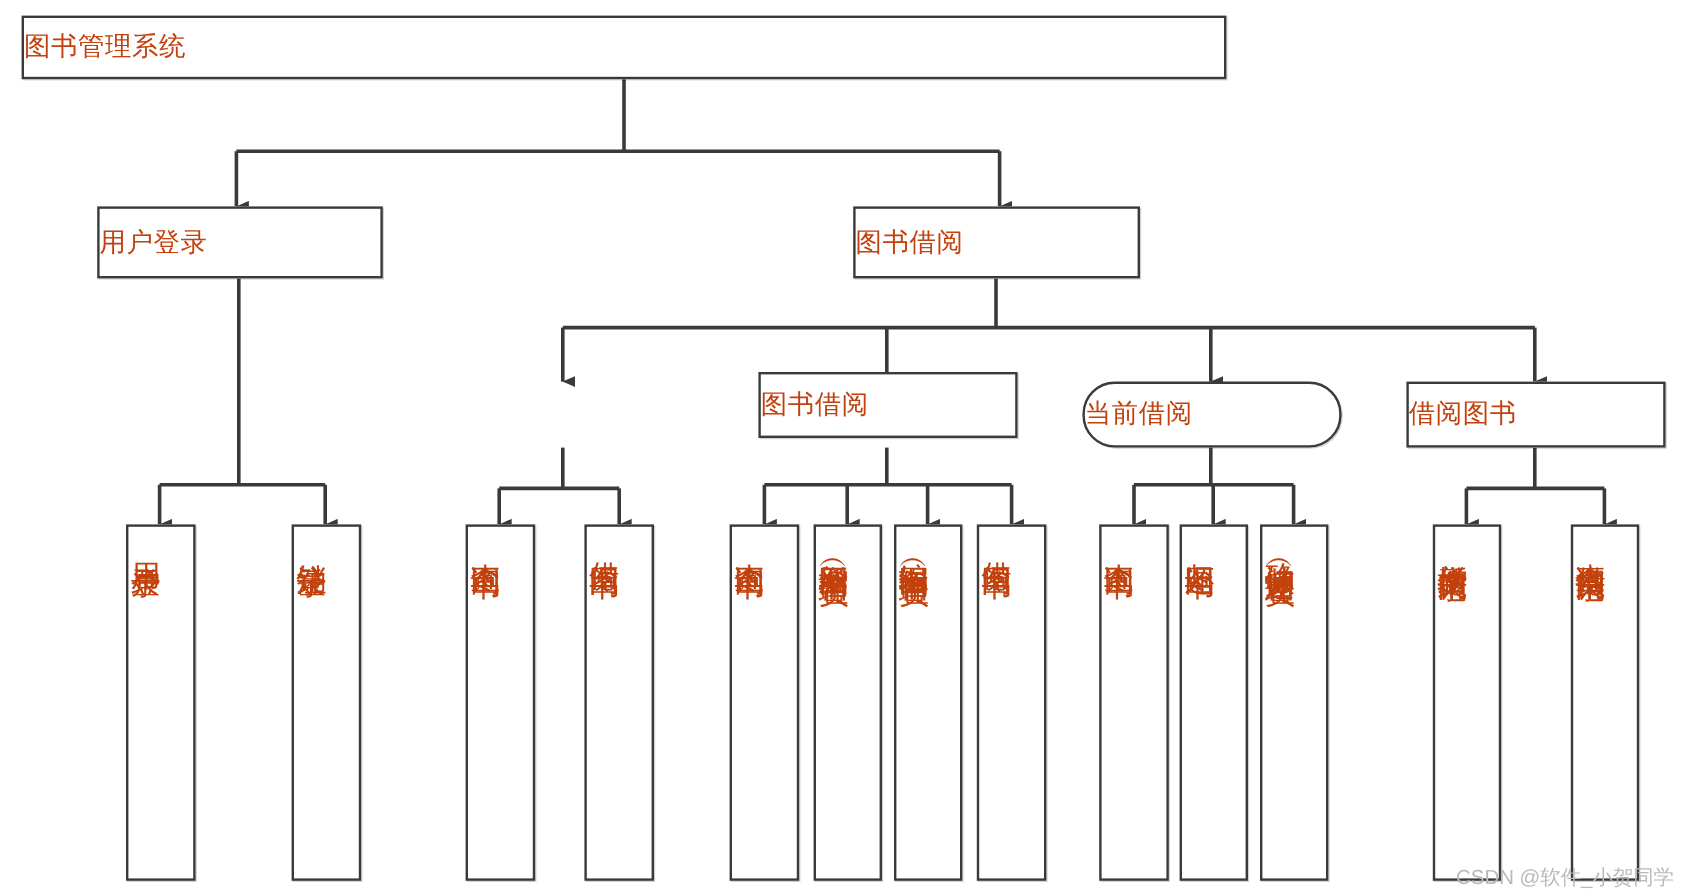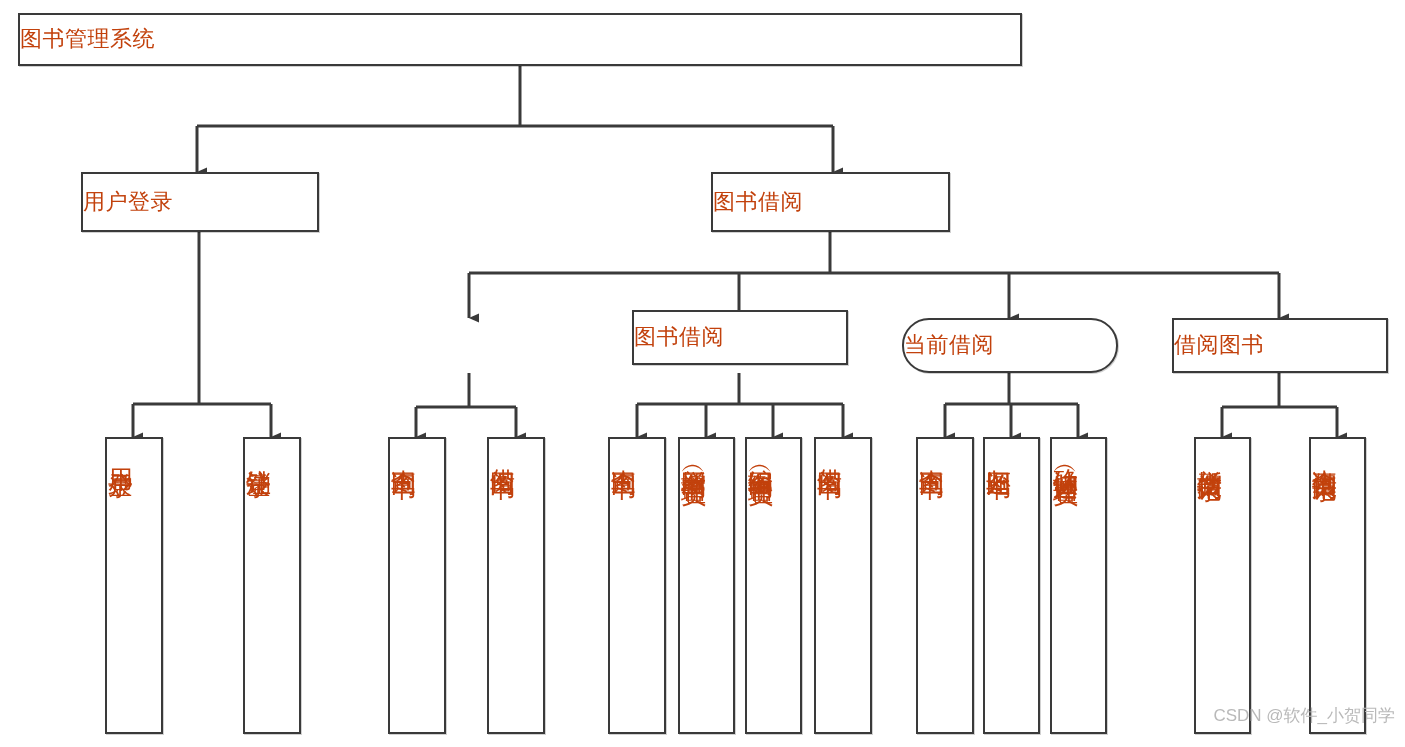--- a/index.html
+++ b/index.html
@@ -54,21 +54,21 @@
     writing-mode: vertical-rl;
     text-orientation: upright;
     font-size: 25px;
     line-height: 1.12;
     letter-spacing: 2px;
     white-space: nowrap;
   }
   #watermark {
     position: absolute;
     right: 10px;
-    bottom: 20px;
+    bottom: 4px;
     font-size: 17px;
     color: #b9b9b9;
     white-space: nowrap;
     user-select: none;
   }
 </style>
 </head>
 <body>
 
 <div id="canvas">

